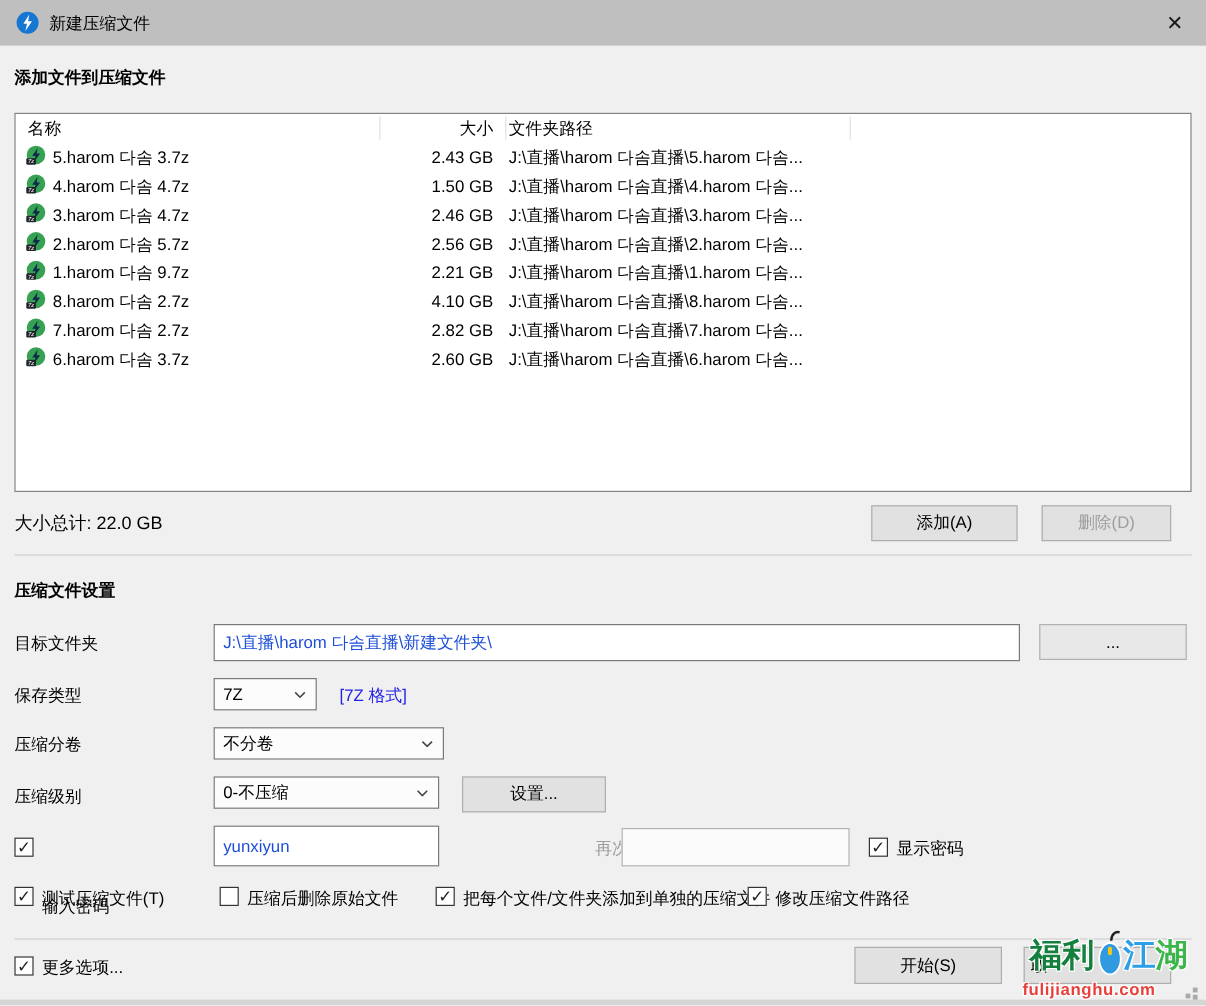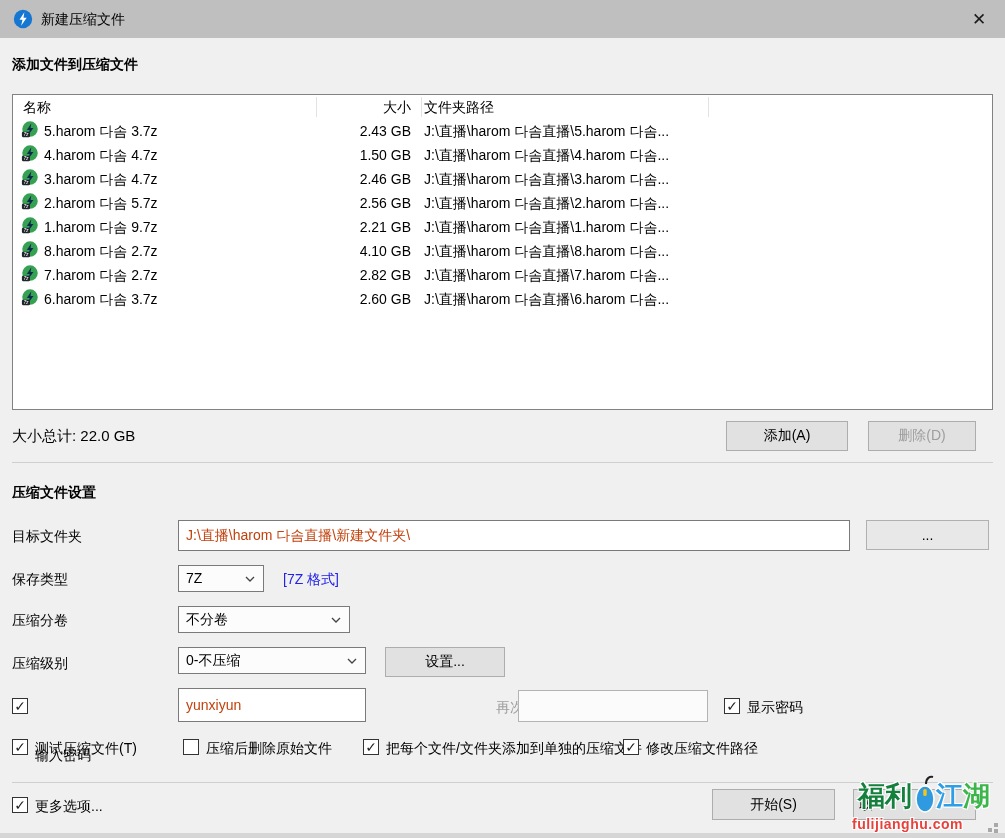--- a/index.html
+++ b/index.html
@@ -33,21 +33,21 @@
 
   .btn { position:absolute; background:#e1e1e1; border:1px solid #adadad; font-size:14px;
     color:#000; text-align:center; font-family:"Liberation Sans",sans-serif; }
   .btn.disabled { color:#9e9e9e; }
 
   .divider { position:absolute; left:12px; width:981px; height:1px; background:#cfcfcf; }
 
   .form-label { position:absolute; font-size:14px; color:#000; }
 
   .textinput { position:absolute; background:#fff; border:1px solid #7a7a7a; font-size:14px;
-    padding:0 7px; font-family:"Liberation Sans",sans-serif; color:#c2410c; }
+    padding:0 7px; font-family:"Liberation Sans",sans-serif; color:#1d4ed8; }
   .textinput:disabled { background:#fbfbfb; border-color:#b3b3b3; }
 
   .combo { position:absolute; background:#fcfcfc; border:1px solid #7a7a7a; font-size:14px;
     color:#000; line-height:25px; padding-left:7px; }
   .combo .chev { position:absolute; right:8px; top:10px; }
 
   .link { position:absolute; font-size:14px; color:#2222e8; }
 
   .cbox { position:absolute; width:16px; height:16px; background:#fff; border:1px solid #333;
     font-size:14px; line-height:14px; text-align:center; color:#222; }
@@ -199,21 +199,21 @@
   <span class="form-label" style="left:12px; top:571px;">保存类型</span>
   <div class="combo" style="left:178px; top:565px; width:86px; height:27px;">
     <span>7Z</span>
     <svg class="chev" width="10" height="6" viewBox="0 0 10 6">
         <polyline points="1,1 5,5 9,1" fill="none" stroke="#444" stroke-width="1.3"></polyline>
       </svg>
   </div>
   <span class="link" style="left:283px; top:571px;">[7Z 格式]</span>
 
   <span class="form-label" style="left:12px; top:612px;">压缩分卷</span>
-  <div class="combo" style="left:178px; top:606px; width:172px; height:27px;">
+  <div class="combo" style="left:178px; top:606px; width:192px; height:27px;">
     <span>不分卷</span>
     <svg class="chev" width="10" height="6" viewBox="0 0 10 6">
         <polyline points="1,1 5,5 9,1" fill="none" stroke="#444" stroke-width="1.3"></polyline>
       </svg>
   </div>
 
   <span class="form-label" style="left:12px; top:655px;">压缩级别</span>
   <div class="combo" style="left:178px; top:647px; width:188px; height:27px;">
     <span>0-不压缩</span>
     <svg class="chev" width="10" height="6" viewBox="0 0 10 6">

